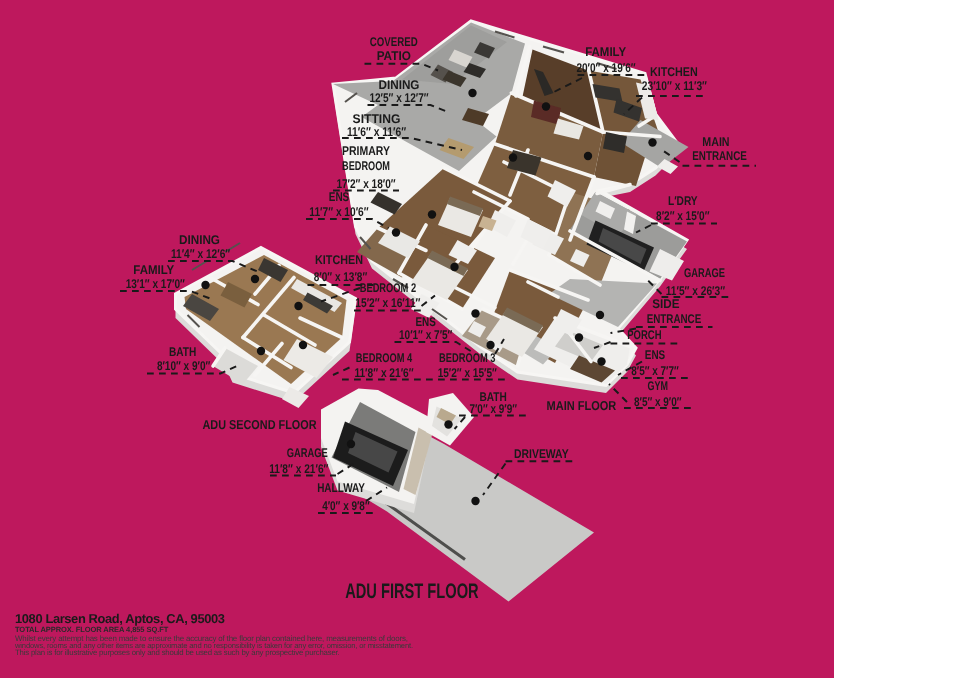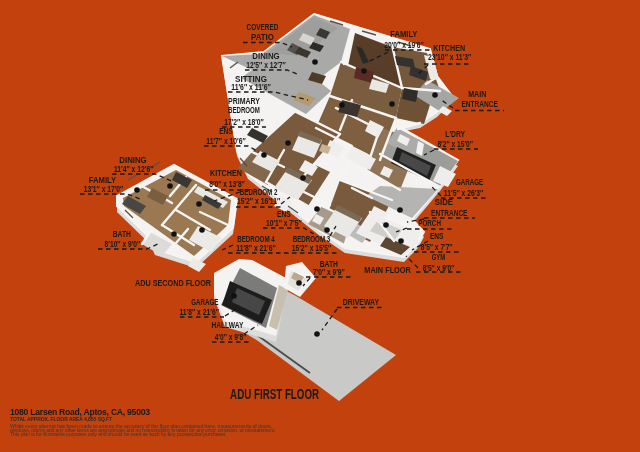--- a/index.html
+++ b/index.html
@@ -1,16 +1,16 @@
 <!DOCTYPE html>
 <html><head>
 <meta charset="utf-8">
 <style>
 html,body{margin:0;padding:0;background:#fff;}
-#canvas{position:relative;width:640px;height:452px;background:#c2410c;overflow:hidden;}
+#canvas{position:relative;width:556px;height:452px;background:#be185d;overflow:hidden;}
 svg{position:absolute;left:0;top:0;}
 text{font-family:"Liberation Sans",sans-serif;fill:#1a1a1a;}
 .lbl{font-size:8.4px;font-weight:bold;text-anchor:middle;}
 .ttl{font-size:8.6px;font-weight:bold;text-anchor:middle;}
 .big{font-size:14px;font-weight:bold;text-anchor:middle;}
 .ldr{stroke:#1a1a1a;stroke-width:1.3;fill:none;stroke-dasharray:4.5 3.5;}
 .wl{stroke:#f6f5f3;stroke-width:2.4;fill:none;stroke-linecap:round;}
 </style>
 </head>
 <body>

